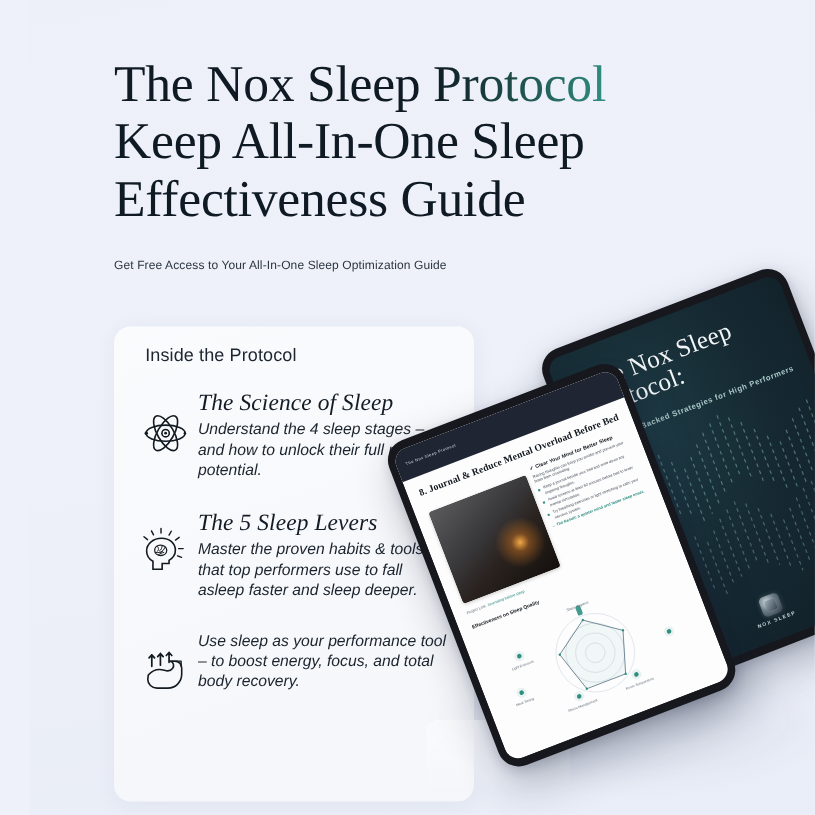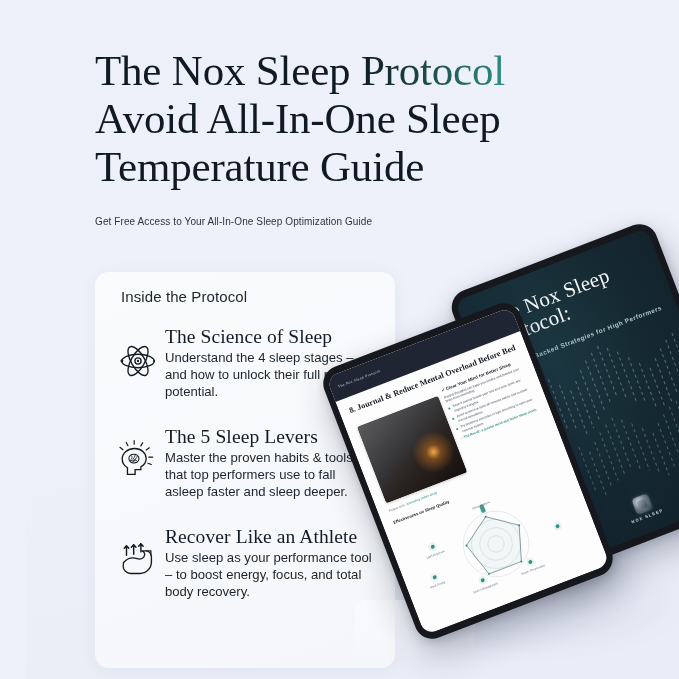--- a/index.html
+++ b/index.html
@@ -57,20 +57,21 @@
     position: absolute;
     left: 26px; top: 16px;
     font-size: 15px;
     color: #1d2630;
     letter-spacing: 0.1px;
   }
   .features {
     position: absolute;
     left: 0; top: 52px;
     width: 100%;
+    font-style: italic;
   }
   .feature {
     position: relative;
     display: flex;
     align-items: flex-start;
     padding: 0 18px 0 20px;
     margin-bottom: 14px;
     min-height: 86px;
   }
   .f-icon {
@@ -307,22 +308,22 @@
     border-radius: 10px;
   }
 </style>
 </head>
 <body>
 
 <div id="stage">
 
   <h1 class="headline">
     <span>The Nox Sleep </span><span class="grad">Protocol</span><br>
-    <span>Avoid All-In-One Sleep</span><br>
-    <span>Temperature Guide</span>
+    <span>Keep All-In-One Sleep</span><br>
+    <span>Effectiveness Guide</span>
   </h1>
 
   <p class="subhead">Get Free Access to Your All-In-One Sleep Optimization Guide</p>
 
   <div class="card">
     <div class="card-title">Inside the Protocol</div>
 
     <div class="features">
 
       <div class="feature">
@@ -362,21 +363,20 @@
         <div class="f-icon">
           <svg viewBox="0 0 48 48" fill="none" stroke="currentColor" stroke-width="1.4" stroke-linecap="round" stroke-linejoin="round">
             <path d="M9 25.5 C12.5 21.5 18 20 23 21.5 C26 22.4 28.5 22 30 20 C31.8 17.6 31 14.2 28 13.5 L32 13.5 C35.5 13.5 38 16.2 38 19.6 L38 25 C38 31.6 32.6 37 26 37 L16.5 37 C12 37 8.5 33.5 8.5 29.2 Z"></path>
             <path d="M33 13.5 L37.5 13.5 L37.5 18" stroke-width="1.2"></path>
             <path d="M12 18 L12 8 M12 8 L9.6 10.6 M12 8 L14.4 10.6" stroke-width="1.5"></path>
             <path d="M19.5 17 L19.5 7 M19.5 7 L17.1 9.6 M19.5 7 L21.9 9.6" stroke-width="1.5"></path>
             <path d="M27 14.5 L27 6 M27 6 L24.6 8.6 M27 6 L29.4 8.6" stroke-width="1.5"></path>
           </svg>
         </div>
         <div class="f-text">
-          <div class="f-title">Recover Like an Athlete</div>
           <div class="f-desc">Use sleep as your performance tool – to boost energy, focus, and total body recovery.</div>
         </div>
       </div>
 
     </div>
   </div>
 
   <div class="panel-glow"></div>
 
   <div class="devices">

